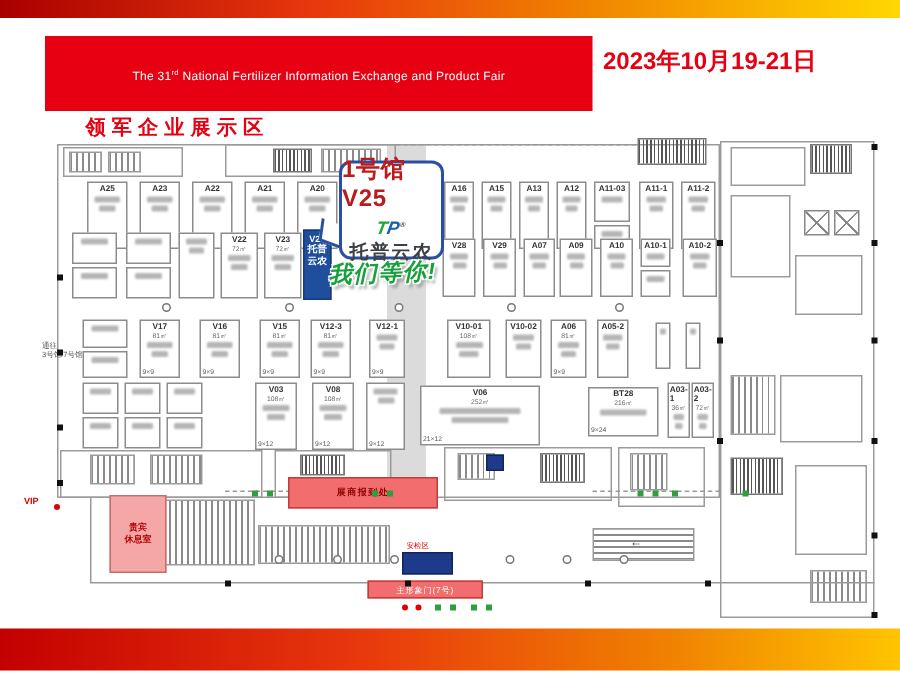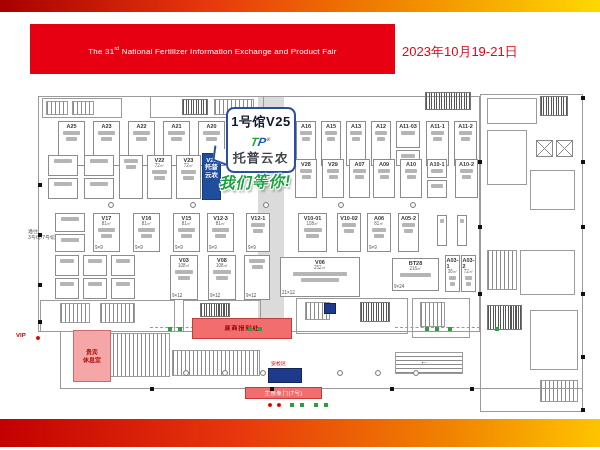--- a/index.html
+++ b/index.html
@@ -11,21 +11,21 @@
   .bottom-bar{position:absolute;left:0;top:419px;width:600px;height:28px;
     background:linear-gradient(90deg,#c30000 0%,#e8380d 40%,#f08300 75%,#ffc400 100%);}
 
   
   .title-box{position:absolute;left:30px;top:24px;width:365px;height:50px;background:#e60012;
     color:#fff;text-align:center;display:flex;flex-direction:column;justify-content:center;}
   .title{font-size:16.5px;font-weight:bold;letter-spacing:.5px;line-height:18px;}
   .subtitle{font-size:8px;margin-top:3px;letter-spacing:.2px;}
   .subtitle sup{font-size:5px;}
   .event{position:absolute;left:402px;top:31px;color:#e60012;}
-  .event-date{font-size:13px;font-weight:normal;margin-top:12px;}
+  .event-date{font-size:16px;font-weight:bold;}
   .event-venue{font-size:15px;font-weight:bold;margin-top:5px;letter-spacing:1px;}
   .section-label{position:absolute;left:57px;top:76px;color:#e60012;font-size:13.5px;font-weight:bold;letter-spacing:4px;}
 
   
   .plan{position:absolute;left:0;top:0;width:600px;height:450px;}
   .plan div{box-sizing:border-box;}
   .st-box{position:absolute;border:1px solid #9b9b9b;z-index:1;}
   .st-vs{position:absolute;border:1px solid #9b9b9b;z-index:1;
     background:repeating-linear-gradient(90deg,#8a8a8a 0 1px,transparent 1px 4px);}
   .st-hs{position:absolute;border:1px solid #9b9b9b;z-index:1;
@@ -68,21 +68,21 @@
   .info-box{position:absolute;left:324px;top:303px;width:12px;height:11px;background:#1e3a8a;border:1px solid #122457;z-index:3;}
   .vip-label{position:absolute;left:16px;top:332px;color:#d00000;font-size:6px;font-weight:bold;z-index:3;}
   .corridor-label{position:absolute;left:28px;top:228px;width:34px;color:#555;font-size:5px;line-height:6px;z-index:2;}
   .escalator-arrow{position:absolute;left:420px;top:357px;color:#333;font-size:8px;z-index:2;}
 
   
   .callout{position:absolute;left:226px;top:107px;width:66px;height:62px;background:#fff;border:2.5px solid #2b4ea5;
     border-radius:8px;z-index:6;display:flex;flex-direction:column;align-items:center;justify-content:center;}
   .callout-tail{position:absolute;left:213px;top:148px;width:13px;height:13px;background:#fff;
     border-left:2.5px solid #2b4ea5;border-bottom:2.5px solid #2b4ea5;transform:rotate(20deg) skewX(12deg);z-index:5;}
-  .co-hall{color:#0f172a;font-size:13px;font-weight:bold;letter-spacing:.5px;}
+  .co-hall{color:#b91c1c;font-size:16px;font-weight:bold;letter-spacing:.5px;}
   .co-logo{margin-top:2px;font-style:italic;font-weight:bold;font-size:12px;transform:skewX(-10deg);line-height:12px;}
   .co-logo .lt{color:#1fa83c;}
   .co-logo .lp{color:#1b5cb0;}
   .co-logo sup{font-size:5px;color:#555;}
   .co-brand{margin-top:2px;color:#3c4148;font-size:12.5px;font-weight:bold;letter-spacing:1.5px;}
   .slogan{position:absolute;left:219px;top:172px;z-index:6;color:#17a13c;font-size:15.5px;font-weight:900;font-style:italic;
     letter-spacing:1px;transform:rotate(-2deg);
     text-shadow:-1px -1px 0 #fff,1px -1px 0 #fff,-1px 1px 0 #fff,1px 1px 0 #fff,2px 3px 2px rgba(60,60,60,.45);}
 </style>
 </head>
@@ -93,20 +93,21 @@
   <div class="top-bar"></div>
 
   <div class="title-box">
     <div class="subtitle"><span>The 31</span><sup>rd</sup><span> National Fertilizer Information Exchange and Product Fair</span></div>
   </div>
 
   <div class="event">
     <div class="event-date">2023年10月19-21日</div>
   </div>
 
+  <div class="section-label">领军企业展示区</div>
 
   <div class="plan">
 
     <div class="corridor-label">
       <div>通往</div>
       <div>3号馆/7号馆</div>
     </div>
     <div class="vip-label">VIP</div>
     <div class="vip-lounge">
       <span>贵宾</span>

